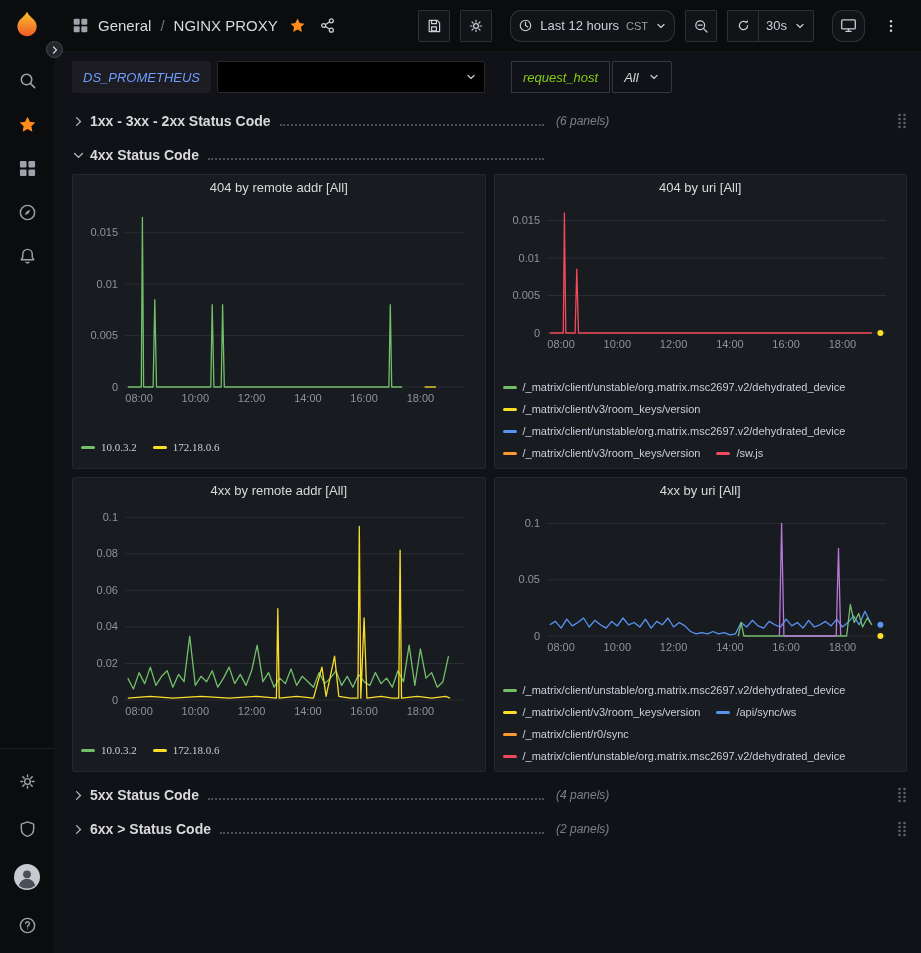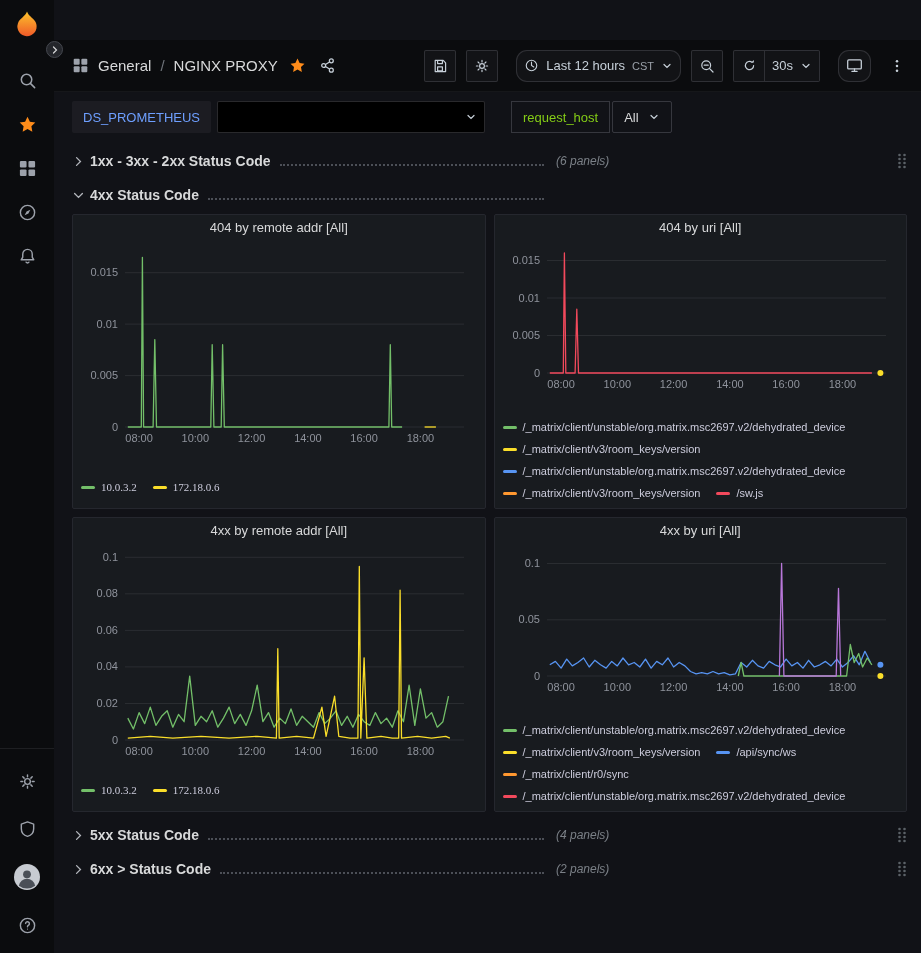--- a/index.html
+++ b/index.html
@@ -19,21 +19,21 @@
   .side-bottom { margin-top:auto; display:flex; flex-direction:column; align-items:center;
     width:100%; border-top:1px solid rgba(204,204,220,0.10); padding-top:8px; }
 
   .expand-btn { position:absolute; left:46px; top:41px; width:17px; height:17px;
     border-radius:50%; background:#24262b; border:1px solid #45484f; color:#d8d9da;
     display:flex; align-items:center; justify-content:center; padding:0; cursor:pointer; z-index:5; }
 
   
   .main { flex:1; display:flex; flex-direction:column; min-width:0; }
   .topbar { height:52px; flex-shrink:0; background:#0b0c0e; display:flex; 
-    padding:0 8px 0 18px; border-bottom:1px solid rgba(204,204,220,0.06);margin-top:40px; }
+    padding:0 14px 0 18px; border-bottom:1px solid rgba(204,204,220,0.06); }
   .crumbs { display:flex; align-items:center; gap:9px; font-size:15px; }
   .crumb-icon { color:#9da2ab; display:flex; }
   .crumb { color:#d8d9da; cursor:pointer; }
   .crumb-sep { color:#70747b; }
   .crumb-title { font-weight:500; }
   .star-btn, .share-btn { background:none; border:none; padding:0 2px; display:flex;
     align-items:center; cursor:pointer; }
   .star-btn { color:#ff8c1a; }
   .share-btn { color:#c7d0d9; }
 
@@ -43,21 +43,21 @@
     border:1px solid rgba(204,204,220,0.16); border-radius:2px; color:#c7d0d9;
     font-size:13px; cursor:pointer; font-family:inherit; white-space:nowrap; }
   .icon-btn.plain { border:none; background:none; }
   .btn-group { display:flex; }
   .btn-group .icon-btn:first-child { border-radius:2px 0 0 2px; }
   .btn-group .icon-btn:last-child { border-left:none; border-radius:0 2px 2px 0; }
   .tz { font-size:11px; color:#9aa0a8; }
   .grp-gap { margin-left:8px;border-radius:11px; }
 
   
-  .subbar { display:flex; align-items:center; padding:9px 14px 7px 18px; flex-shrink:0; }
+  .subbar { display:flex; align-items:center; padding:9px 14px 7px 18px; flex-shrink:0;font-style:italic; }
   .chip { height:32px; display:flex; align-items:center; padding:0 11px; border-radius:2px;
     font-size:13px; cursor:pointer; white-space:nowrap; }
   .chip.ds { color:#6e9fff; font-weight:500; background:rgba(204,204,220,0.06); margin-right:6px; }
   .select-black { width:268px; height:32px; background:#000;
     border:1px solid rgba(204,204,220,0.20); border-radius:2px; display:flex;
     align-items:center; justify-content:flex-end; padding:0 7px; color:#c7d0d9; cursor:pointer; }
   .host-group { display:flex; margin-left:26px; gap:2px; }
   .host-label { border:1px solid rgba(204,204,220,0.20); border-radius:0; color:#84cc16; font-weight:500; }
   .host-value { border:1px solid rgba(204,204,220,0.20); border-radius:2px; color:#d8d9da; gap:9px; }
 

